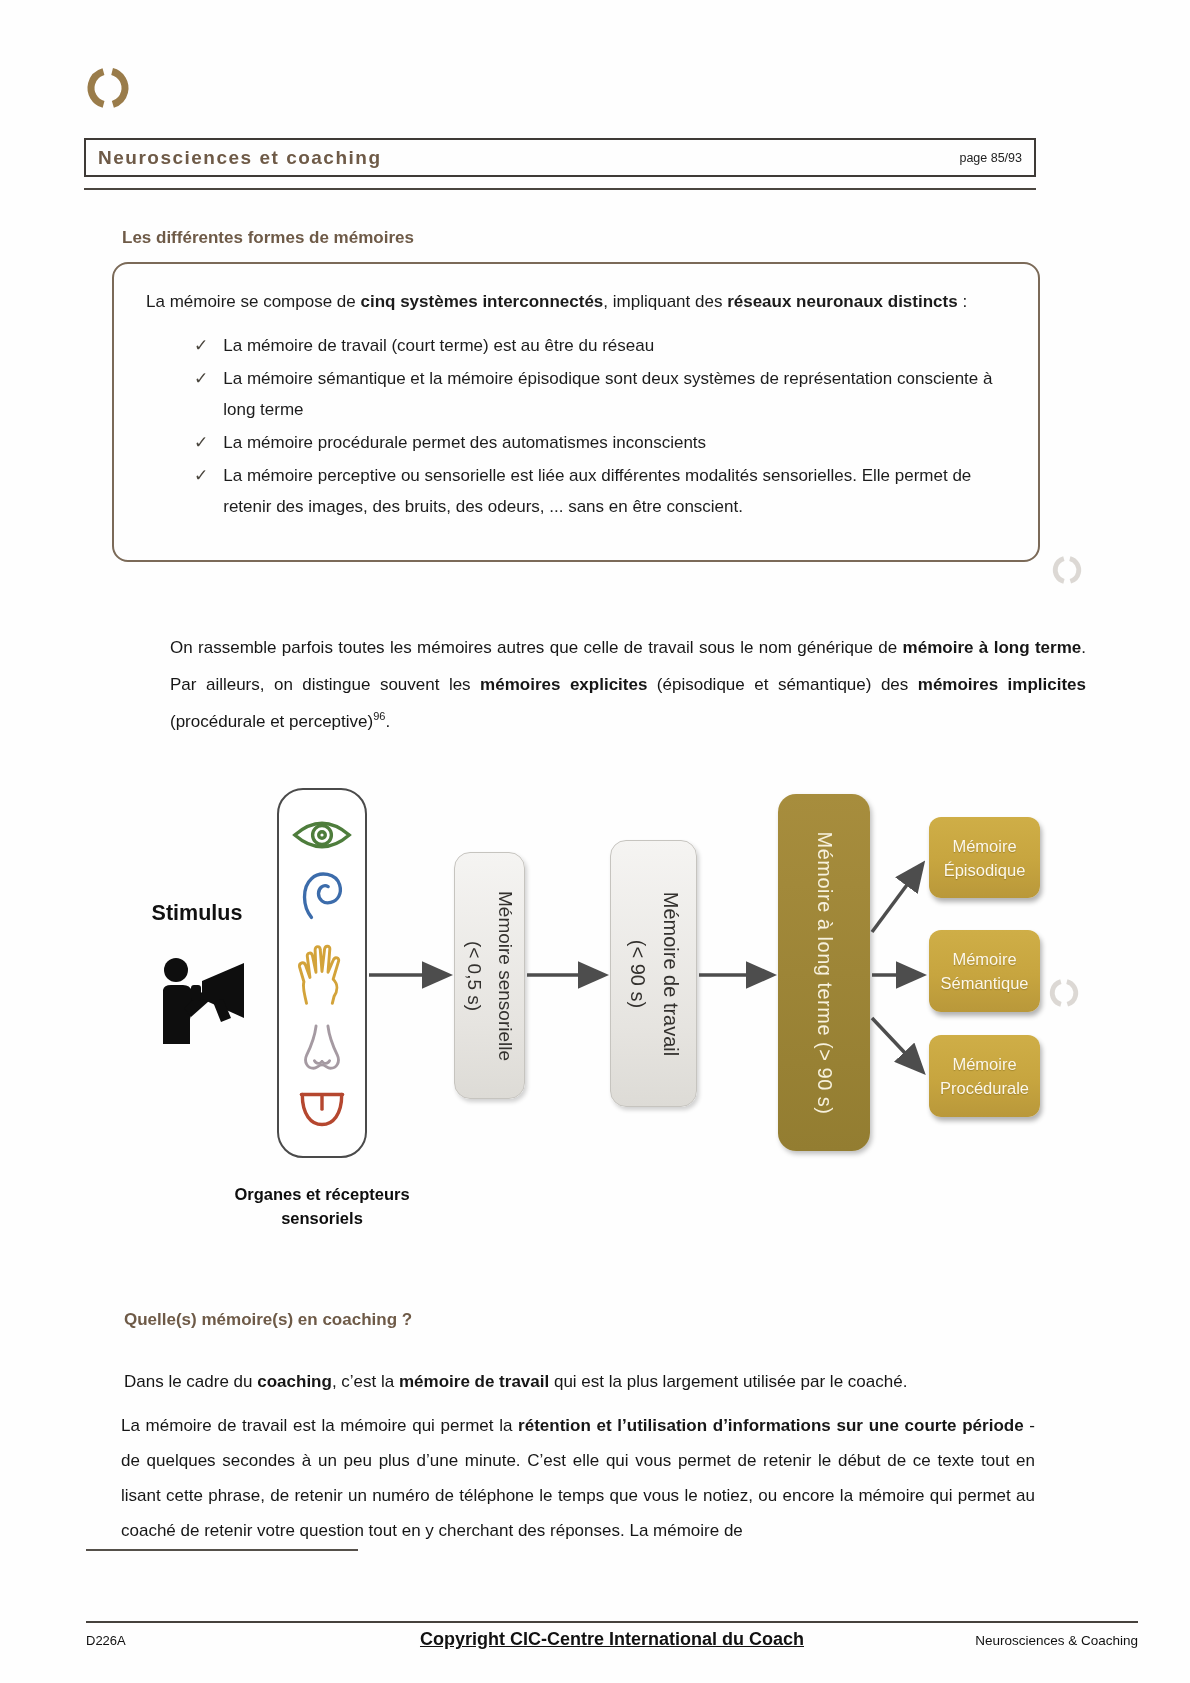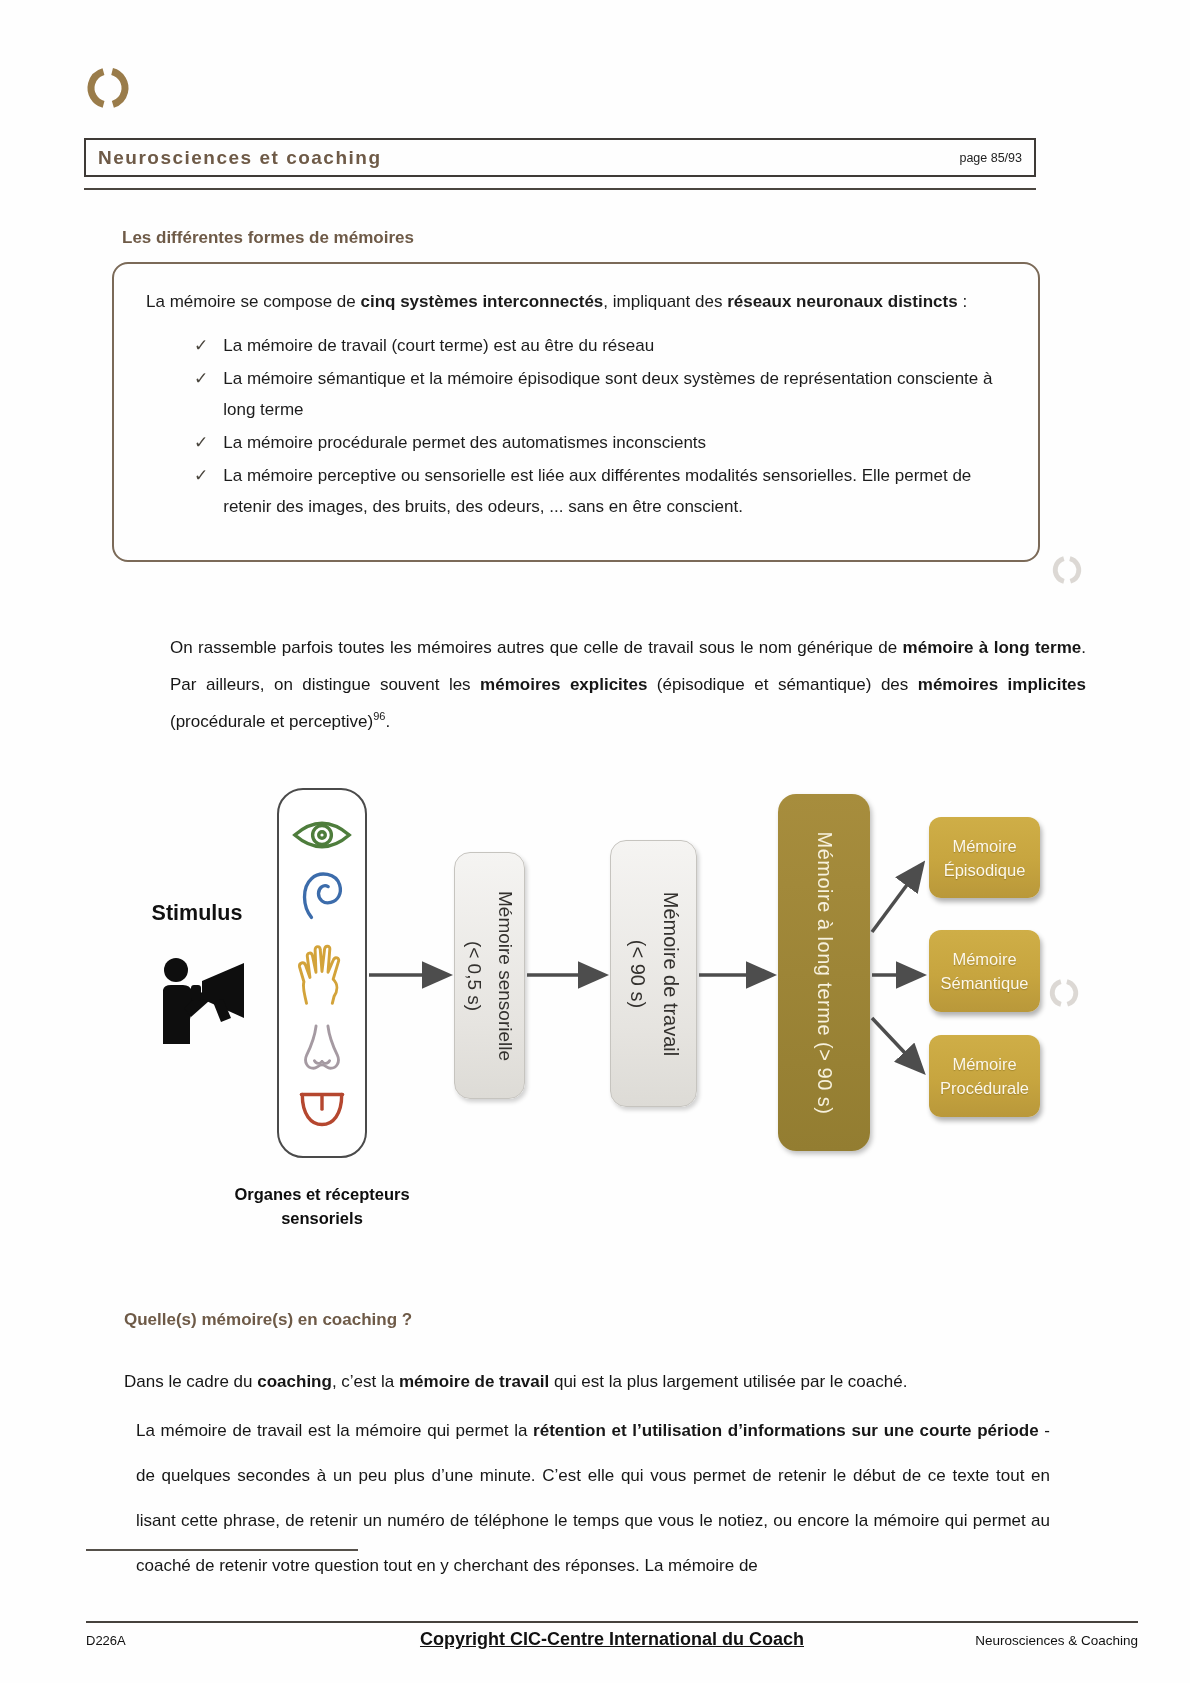--- a/index.html
+++ b/index.html
@@ -23,21 +23,21 @@
   .roundbox{left:112px;top:262px;width:928px;height:300px;border:2px solid #7b6a58;border-radius:16px;
             box-sizing:border-box;padding:26px 34px 0 32px;}
   .roundbox .intro{font-size:17px;line-height:24px;margin:0 0 16px 0;}
   .checklist{list-style:none;margin:0;padding:0 0 0 48px;}
   .checklist li{display:flex;gap:15px;font-size:17px;line-height:31px;margin-bottom:2px;}
   .check{color:var(--checkmark);font-size:17px;flex:0 0 auto;}
 
   .para{font-size:17px;text-align:justify;color:#161616;}
   .p1{left:122px;top:612px;width:916px;line-height:37px;margin-left:48px;}
   .p2{left:124px;top:1352px;width:914px;line-height:26px;}
-  .p3{left:136px;top:1392px;width:914px;line-height:45px;margin-top:16px;}
+  .p3{left:121px;top:1392px;width:914px;line-height:35px;margin-top:16px;}
 
   
   .stimulus{left:142px;top:901px;width:110px;text-align:center;font-size:21.5px;font-weight:700;color:#111;}
   .person{left:156px;top:956px;color:var(--silhouette);}
   .organs-box{left:277px;top:788px;width:90px;height:370px;border:2px solid #4a4a4a;border-radius:26px;
               box-sizing:border-box;display:flex;flex-direction:column;align-items:center;
               justify-content:space-evenly;padding:10px 0;background:#fff;}
   .organs-label{left:212px;top:1182px;width:220px;text-align:center;font-size:16.5px;font-weight:700;
                 color:#0d0d0d;line-height:24px;}
   .icon-eye{color:var(--eye);}  .icon-ear{color:var(--ear);}  .icon-hand{color:var(--hand);}

